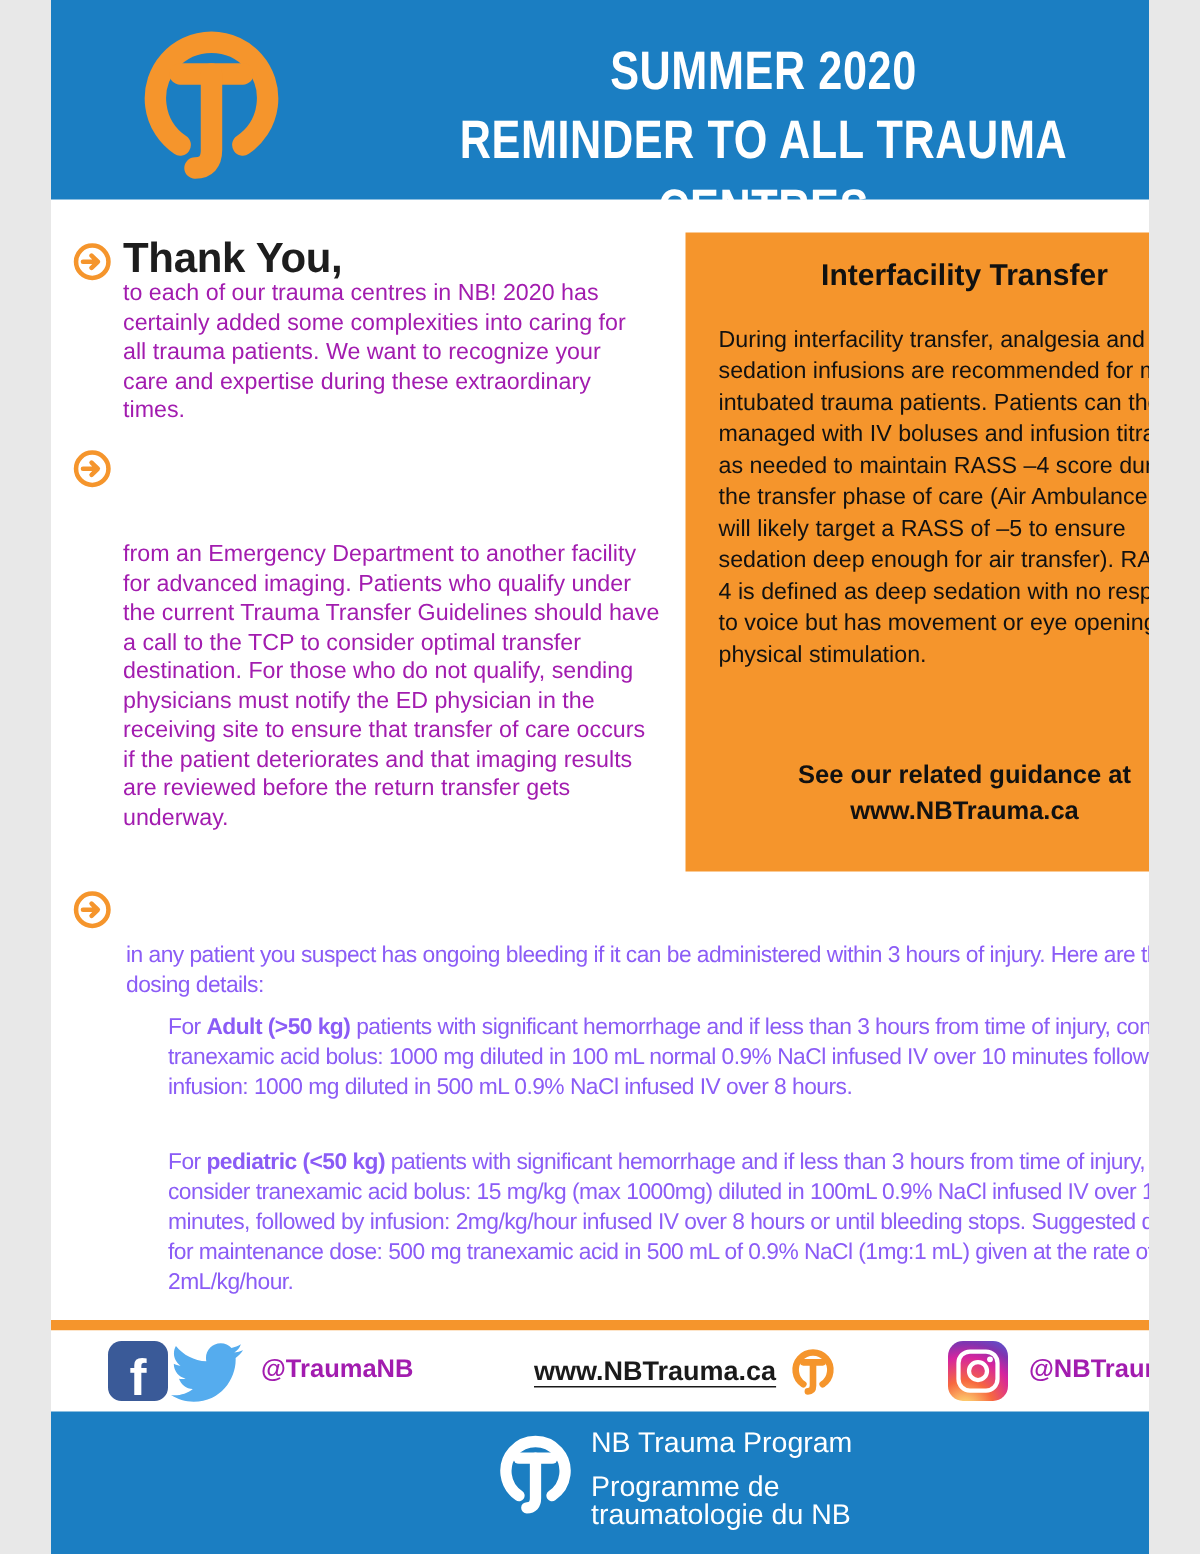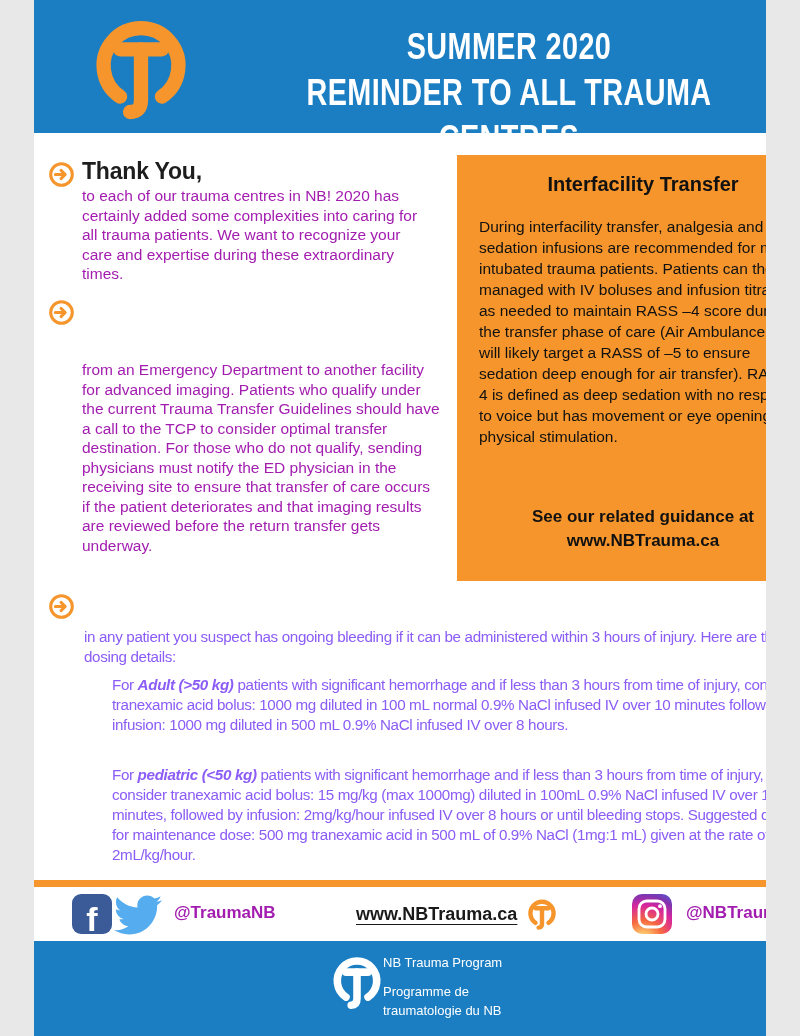--- a/index.html
+++ b/index.html
@@ -23,37 +23,37 @@
   .header-logo { position: absolute; left: 52px; top: 12px; width: 110px; height: 112px; color: #f5952c; }
   .header-titles {
     position: absolute; left: 160px; right: 10px; top: 24px;
     text-align: center; color: #ffffff; font-weight: 700;
     transform: scaleX(0.80);
   }
   .header-titles .t1 { font-size: 36px; line-height: 46px; letter-spacing: 0.5px; }
   .header-titles .t2 { font-size: 36px; line-height: 46px; letter-spacing: 0.5px; }
   
   .bullet-icon { position: absolute; width: 27px; height: 27px; color: #f5952c; }
-  .sec-heading { position: absolute; font-weight: 700; font-size: 23px; line-height: 33px; color: #1d1d1d; letter-spacing: -0.2px; }
+  .sec-heading { position: absolute; font-weight: 700; font-size: 28px; line-height: 33px; color: #1d1d1d; letter-spacing: -0.2px; }
   .sec-body { position: absolute; font-size: 15.5px; line-height: 19.5px; color: #a21caf; }
   
   .infobox {
     position: absolute; left: 423px; top: 155px;
     width: 372px; height: 426px;
     background: #f5952c; color: #111111;
     padding: 18px 22px 22px 22px;
     display: flex; flex-direction: column;
   }
   .infobox-title { text-align: center; font-weight: 700; font-size: 20px; margin-bottom: 20px; }
   .infobox-body { font-size: 15.5px; line-height: 21px; }
   .infobox-see { margin-top: auto; text-align: center; font-weight: 700; font-size: 17px; line-height: 24px; padding-bottom: 6px; }
   
   .cond { letter-spacing: -0.35px; }
   .txa-par { position: absolute; font-size: 15.2px; line-height: 20px; color: #8b5cf6; }
-  .bold { font-weight: 700; font-style: italic; }
+  .bold { font-weight: 700; }
   
   .orange-bar { position: absolute; left: 0; top: 880px; width: 800px; height: 7px; background: #f5952c; }
   .social-strip { position: absolute; left: 0; top: 887px; width: 800px; height: 54px; background: #ffffff; }
   .fb-icon {
     position: absolute; left: 38px; top: 7px; width: 40px; height: 40px;
     background: #3a5a98; border-radius: 9px; color: #ffffff;
     display: flex; align-items: flex-end; justify-content: center;
     font-weight: 700; font-size: 34px; line-height: 30px; overflow: hidden;
   }
   .tw-icon { position: absolute; left: 80px; top: 4px; width: 48px; height: 48px; color: #55acee; }
@@ -61,21 +61,21 @@
   .site-group { position: absolute; left: 322px; top: 10px; display: flex; align-items: center; gap: 8px; }
   .site-link { font-weight: 700; font-size: 18px; color: #1a1a1a; text-decoration: underline; text-underline-offset: 4px; }
   .site-logo { width: 34px; height: 34px; color: #f5952c; }
   .ig-icon {
     position: absolute; left: 598px; top: 7px; width: 40px; height: 40px; border-radius: 10px;
     background: radial-gradient(circle at 28% 115%, #fdd673 8%, #f7683f 36%, #d6249f 65%, #8134af 82%, #515bd4 100%);
   }
   
   .brandbar { position: absolute; left: 0; top: 941px; width: 800px; height: 95px; background: #1b7ec2; color: #ffffff; }
   .brand-logo { position: absolute; left: 294px; top: 10px; width: 58px; height: 62px; color: #ffffff; }
-  .brand-text { position: absolute; left: 349px; top: 12px; font-size: 13px; line-height: 19px; }
+  .brand-text { position: absolute; left: 360px; top: 12px; font-size: 19px; line-height: 19px; }
   .brand-text .en { margin-bottom: 10px; }
   svg { display: block; }
 </style>
 </head>
 <body>
 
 <div class="page">
 
   <div class="header">
     <svg class="header-logo" viewBox="0 0 100 100" aria-hidden="true">

